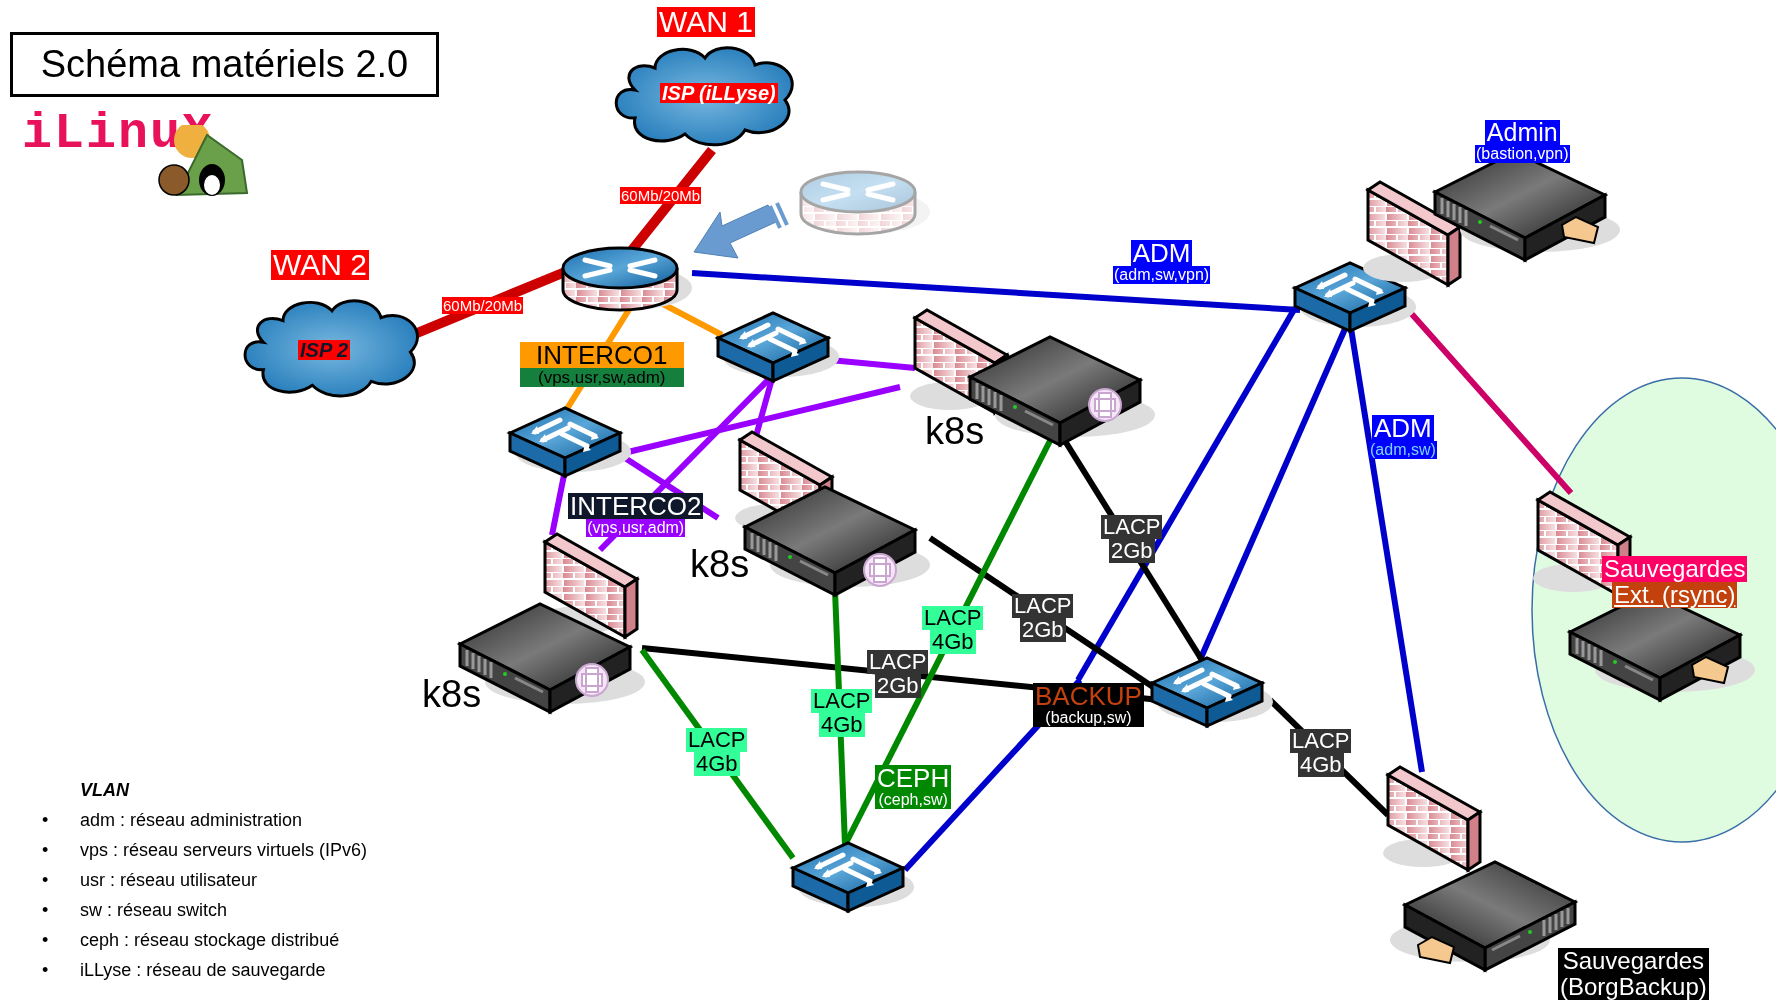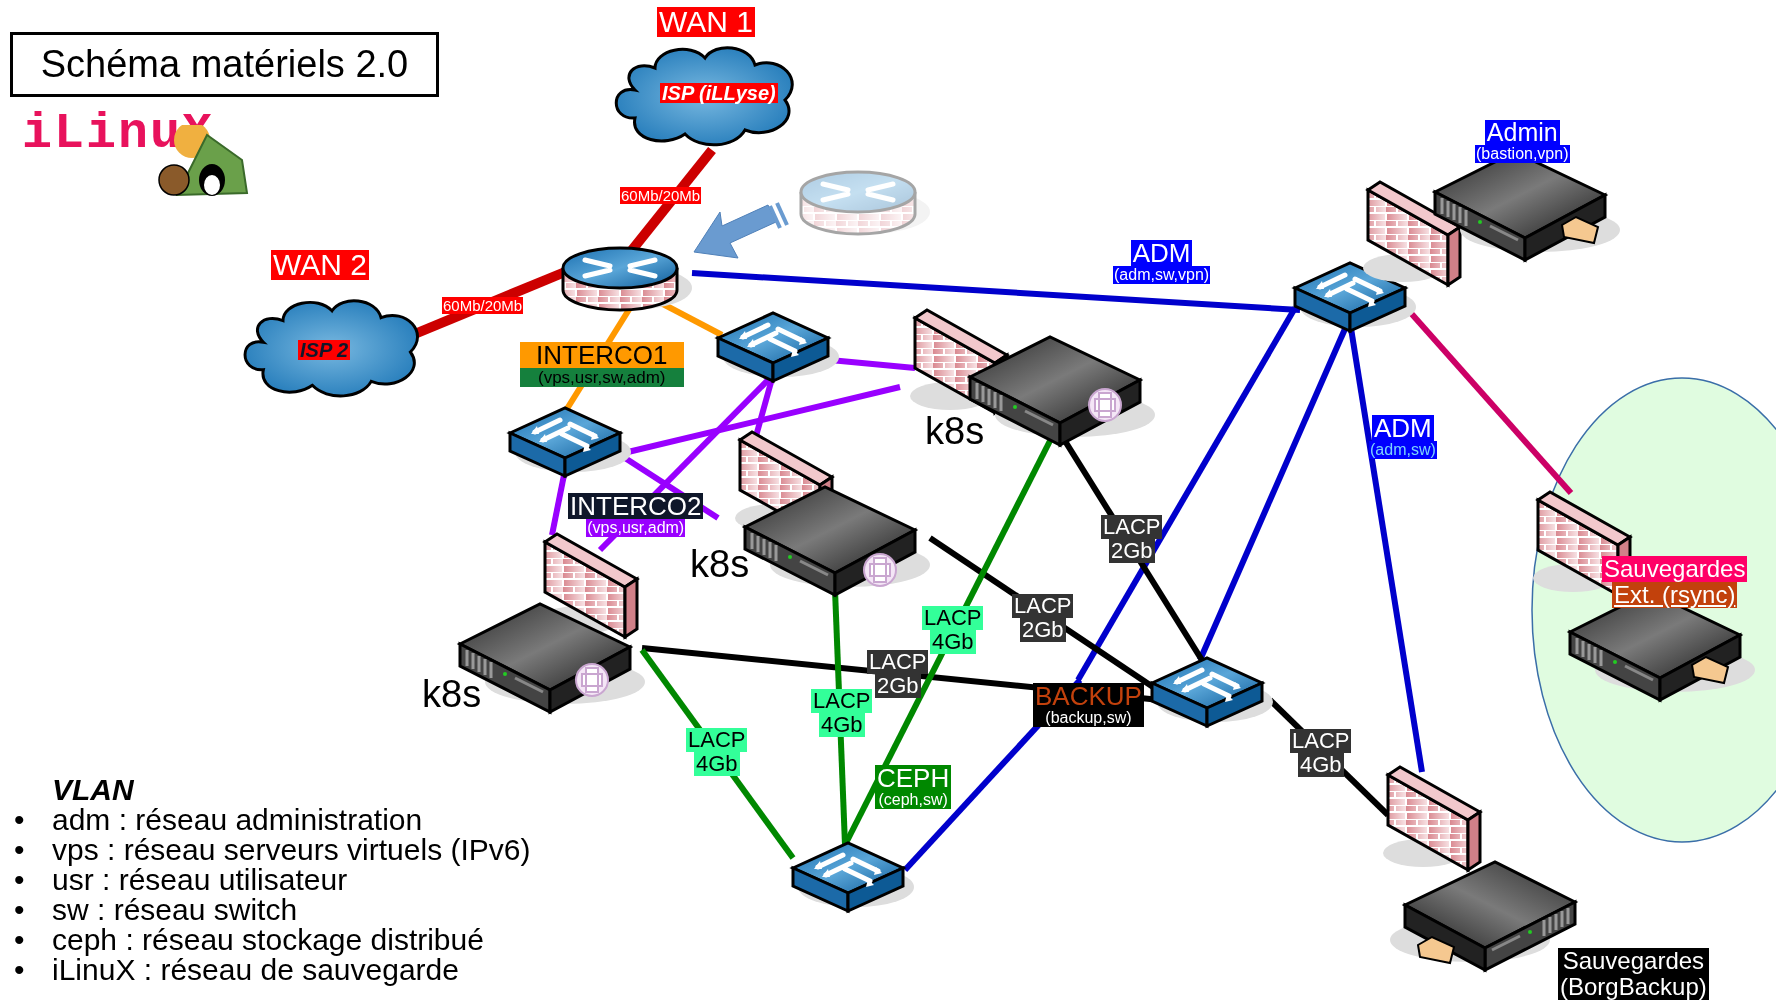--- a/index.html
+++ b/index.html
@@ -1,20 +1,20 @@
 <!DOCTYPE html>
 <html><head>
 <meta charset="utf-8">
 <style>
   html, body { margin:0; padding:0; background:#ffffff; }
   body { width:1776px; height:1007px; position:relative; overflow:hidden; font-family:"Liberation Sans", sans-serif; }
   #canvas { position:absolute; left:0; top:0; }
   .lbl { position:absolute; font-family:"Liberation Sans", sans-serif; white-space:nowrap; line-height:1; text-align:center; }
   .title-box { position:absolute; left:10px; top:20px; width:429px; height:65px; border:3px solid #000; box-sizing:border-box; display:flex; align-items:center; justify-content:center; font-size:38px; color:#000;margin-top:12px; }
-  .legend { position:absolute; left:12px; top:775px; font-size:30px; color:#000; line-height:30px; }
+  .legend { position:absolute; left:40px; top:775px; font-size:18px; color:#000; line-height:30px; }
   .legend-title { font-weight:bold; font-style:italic; margin-left:40px; }
   .legend ul { list-style:none; margin:0; padding:0; }
   .legend li { position:relative; padding-left:40px; }
   .legend li::before { content:"•"; position:absolute; left:2px; }
   .logo { position:absolute; left:22px; top:105px; }
 </style>
 </head>
 <body>
 
 <svg id="canvas" width="1776" height="1007" viewBox="0 0 1776 1007">
@@ -262,15 +262,15 @@
 </div>
 
 <div class="legend">
   <div class="legend-title">VLAN</div>
   <ul>
     <li>adm : réseau administration</li>
     <li>vps : réseau serveurs virtuels (IPv6)</li>
     <li>usr : réseau utilisateur</li>
     <li>sw : réseau switch</li>
     <li>ceph : réseau stockage distribué</li>
-    <li>iLinuX : réseau de sauvegarde</li>
+    <li>iLLyse : réseau de sauvegarde</li>
   </ul>
 </div>
 
 </body></html>

